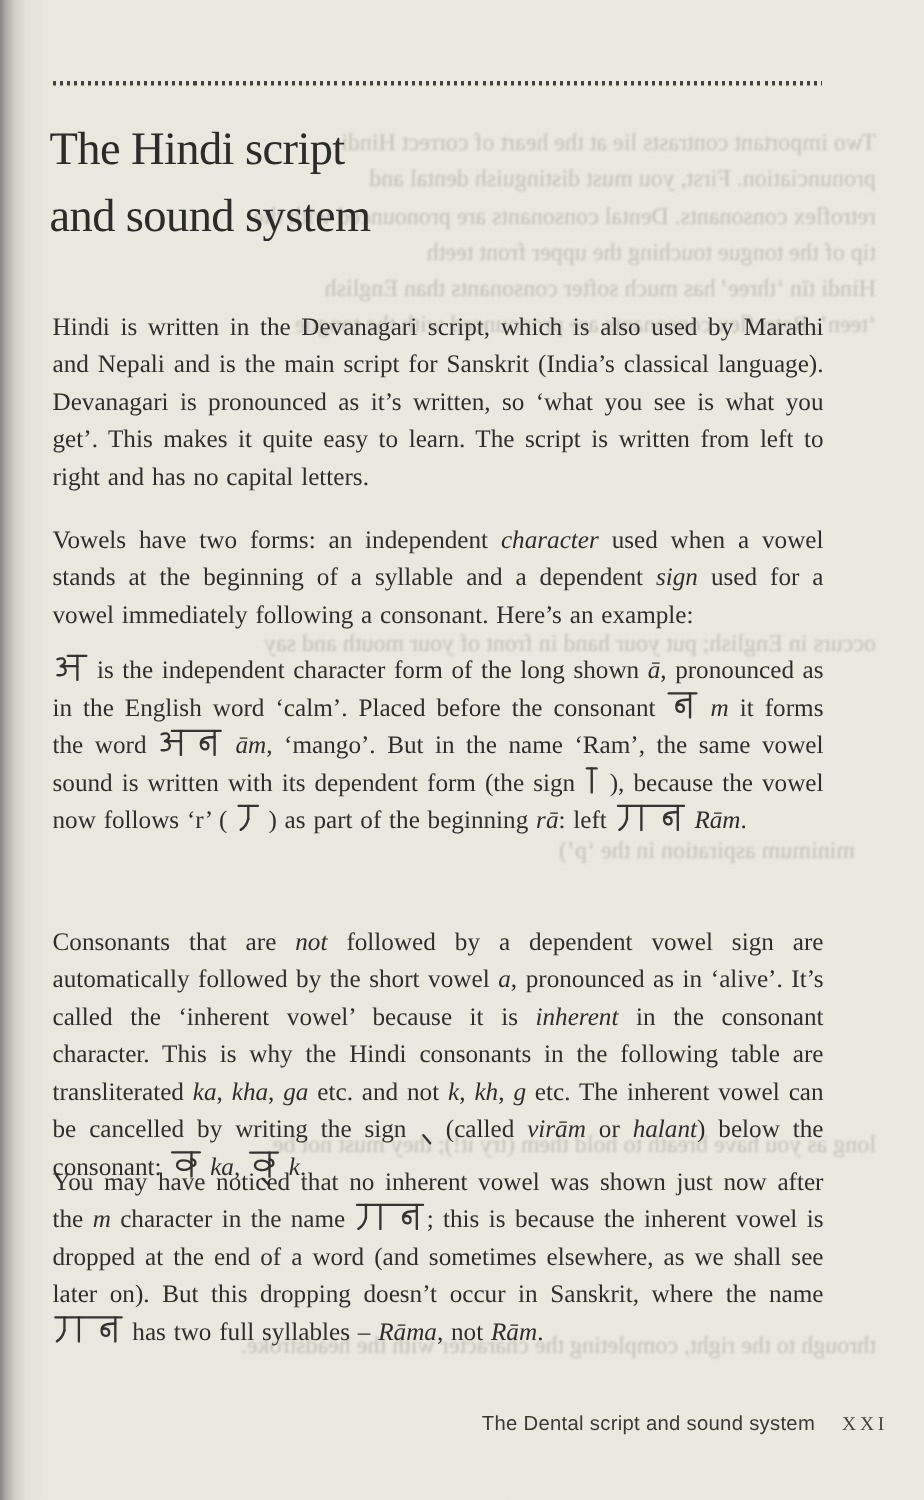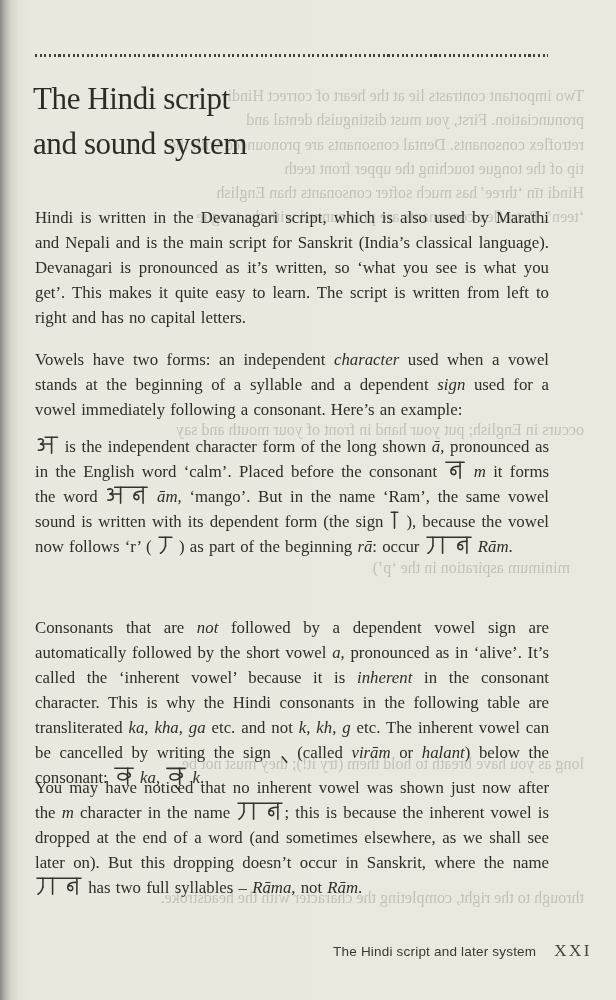--- a/index.html
+++ b/index.html
@@ -14,21 +14,21 @@
     letter-spacing:-0.4px;color:#2d2b28;font-weight:400;}
   .para{position:absolute;left:35px;width:514px;text-align:justify;
     font-family:"Liberation Serif",serif;font-size:16.8px;line-height:25px;
     color:#2f2d2a;word-spacing:1px;}
   .para em{font-style:italic;}
   .p1{top:205px;} .p2{top:347px;} .p3{top:434px;} .p4{top:615px;} .p5{top:775px;}
   .footer{position:absolute;left:35px;top:941px;width:557px;display:flex;
     justify-content:flex-end;align-items:baseline;gap:18px;}
   .running-head{font-family:"Liberation Sans",sans-serif;font-size:13.5px;
     color:#3a3833;letter-spacing:0.2px;}
-  .page-number{font-family:"Liberation Serif",serif;font-size:17px;
+  .page-number{font-family:"Liberation Serif",serif;font-size:13px;
     letter-spacing:2.5px;color:#45423d;}
   
   .dev{display:inline-block;vertical-align:-4px;stroke:#353330;fill:none;
     stroke-width:1.7;stroke-linecap:round;stroke-linejoin:round;}
   .g-aa{width:24px;height:22px;}
   .g-ma{width:22px;height:22px;}
   .g-aam{width:44px;height:22px;}
   .g-sign_aa{width:11px;height:22px;}
   .g-ra{width:17px;height:22px;}
   .g-raam{width:48px;height:22px;}
@@ -127,35 +127,35 @@
     <p class="para p3" style="margin:0"><svg class="dev g-aa" role="img" aria-label="आ">
           <use href="#sym-aa"></use>
         </svg><span> is the independent character form of the long shown </span><em>ā</em><span>, pronounced as in the English word ‘calm’. Placed before the consonant </span><svg class="dev g-ma" role="img" aria-label="म">
           <use href="#sym-ma"></use>
         </svg><span> </span><em>m</em><span> it forms the word </span><svg class="dev g-aam" role="img" aria-label="आम">
           <use href="#sym-aam"></use>
         </svg><span> </span><em>ām</em><span>, ‘mango’. But in the name ‘Ram’, the same vowel sound is written with its dependent form (the sign </span><svg class="dev g-sign_aa" role="img" aria-label="ा">
           <use href="#sym-sign_aa"></use>
         </svg><span> ), because the vowel now follows ‘r’ ( </span><svg class="dev g-ra" role="img" aria-label="र">
           <use href="#sym-ra"></use>
-        </svg><span> ) as part of the beginning </span><em>rā</em><span>: occur </span><svg class="dev g-raam" role="img" aria-label="राम">
+        </svg><span> ) as part of the beginning </span><em>rā</em><span>: left </span><svg class="dev g-raam" role="img" aria-label="राम">
           <use href="#sym-raam"></use>
         </svg><span> </span><em>Rām</em><span>.</span></p>
     <p class="para p4" style="margin:0"><span>Consonants that are </span><em>not</em><span> followed by a dependent vowel sign are automatically followed by the short vowel </span><em>a</em><span>, pronounced as in ‘alive’. It’s called the ‘inherent vowel’ because it is </span><em>inherent</em><span> in the consonant character. This is why the Hindi consonants in the following table are transliterated </span><em>ka</em><span>, </span><em>kha</em><span>, </span><em>ga</em><span> etc. and not </span><em>k</em><span>, </span><em>kh</em><span>, </span><em>g</em><span> etc. The inherent vowel can be cancelled by writing the sign </span><svg class="dev g-halant" role="img" aria-label="्">
           <use href="#sym-halant"></use>
         </svg><span> (called </span><em>virām</em><span> or </span><em>halant</em><span>) below the consonant: </span><svg class="dev g-ka" role="img" aria-label="क">
           <use href="#sym-ka"></use>
         </svg><span> </span><em>ka</em><span>, </span><svg class="dev g-k_halant" role="img" aria-label="क्">
           <use href="#sym-k_halant"></use>
         </svg><span> </span><em>k</em><span>.</span></p>
     <p class="para p5" style="margin:0"><span>You may have noticed that no inherent vowel was shown just now after the </span><em>m</em><span> character in the name </span><svg class="dev g-raam" role="img" aria-label="राम">
           <use href="#sym-raam"></use>
         </svg><span>; this is because the inherent vowel is dropped at the end of a word (and sometimes elsewhere, as we shall see later on). But this dropping doesn’t occur in Sanskrit, where the name </span><svg class="dev g-raam" role="img" aria-label="राम">
           <use href="#sym-raam"></use>
         </svg><span> has two full syllables – </span><em>Rāma</em><span>, not </span><em>Rām</em><span>.</span></p>
 
     <div class="footer">
-      <span class="running-head">The Hindi script and later system</span>
+      <span class="running-head">The Dental script and sound system</span>
       <span class="page-number">XXI</span>
     </div>
 
   </div>
 </div>
 
 </body></html>

